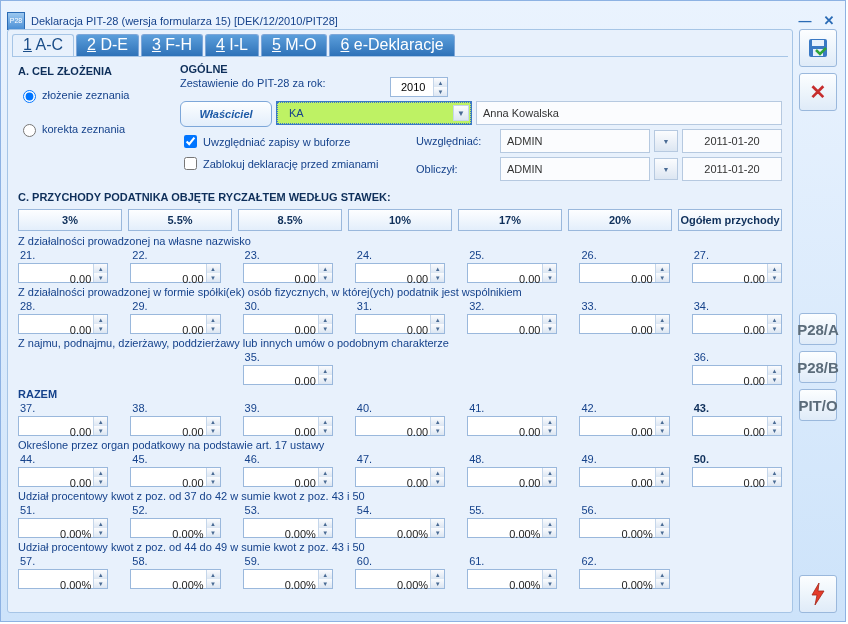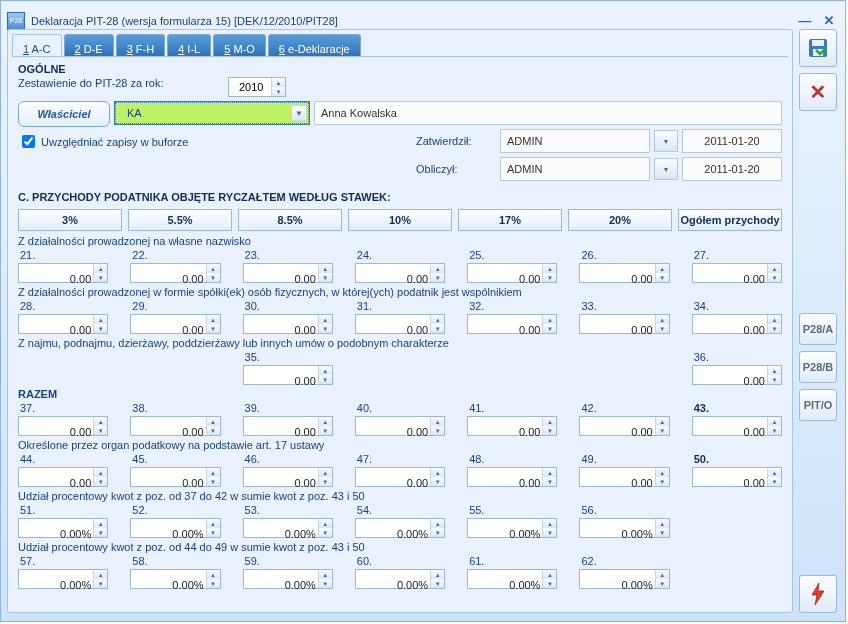--- a/index.html
+++ b/index.html
@@ -4,21 +4,21 @@
 <style>
 html,body{margin:0;padding:0;font-family:"Segoe UI",Tahoma,Arial,sans-serif;font-size:11px;background:#fff;}
 body{width:848px;height:624px;overflow:hidden;}
 .window{width:846px;height:622px;border:1px solid #8db2e3;background:linear-gradient(#eaf3fe,#cde3fa);box-sizing:border-box;position:relative;}
 .titlebar{height:24px;line-height:24px;display:flex;align-items:center;padding:0 6px;color:#15428b;font-weight:400;margin-top:8px;}
 .titlebar .ticon{width:16px;height:16px;margin-right:6px;background:linear-gradient(#9cc8ef,#4b90d6);border:1px solid #2a6bb5;font-size:7px;color:#fff;display:flex;align-items:center;justify-content:center;}
 .titlebar .spacer{flex:1;}
 .winbtn{width:20px;height:16px;margin-left:4px;color:#2a6bb5;font-weight:bold;font-size:13px;display:flex;align-items:center;justify-content:center;cursor:pointer;}
 .content{position:absolute;top:28px;left:6px;right:52px;bottom:8px;background:#e8f1fc;border:1px solid #a6c5e6;border-radius:3px;}
 .tabs{display:flex;height:22px;margin:4px 4px 0 4px;gap:2px;}
-.tab{padding:8px 10px;border:1px solid #7da7d9;border-bottom:none;border-radius:3px 3px 0 0;background:linear-gradient(#5b9edb,#2e72b8);color:#fff;font-size:11px;cursor:pointer;}
+.tab{padding:1px 10px;border:1px solid #7da7d9;border-bottom:none;border-radius:3px 3px 0 0;background:linear-gradient(#5b9edb,#2e72b8);color:#fff;font-size:16px;cursor:pointer;}
 .tab u{text-decoration:underline;}
 .tab.active{background:#e8f1fc;color:#1b4e89;border-color:#a6c5e6;}
 .tabline{height:1px;background:#a6c5e6;margin:0 4px;}
 .row{display:flex;align-items:flex-start;margin:2px 0;min-height:22px;}
 .lbl{color:#15428b;}
 .bold{font-weight:bold;color:#0e2f5a;}
 .sectA{display:flex;padding:6px 10px 4px 10px;}
 .colA{width:162px;padding-top:2px;}
 .colB{flex:1;}
 .radio{display:flex;align-items:center;margin:10px 0 18px 0;color:#15428b;}
@@ -45,21 +45,21 @@
 .cell .num{color:#15428b;padding-left:2px;height:14px;}
 .cell .num.bold{font-weight:bold;color:#0e2f5a;}
 .inp{height:20px;border:1px solid #9ab8dc;background:#fff;display:flex;align-items:center;justify-content:flex-end;padding:12px 16px 0 4px;position:relative;color:#222;box-sizing:border-box;}
 .inp .sp{position:absolute;right:0;top:0;bottom:0;width:13px;display:flex;flex-direction:column;border-left:1px solid #c5d6ea;}
 .inp .sp div{flex:1;display:flex;align-items:center;justify-content:center;font-size:6px;color:#4a6b94;background:linear-gradient(#fbfcfe,#dce6f2);}
 .cell.empty{visibility:hidden;}
 .sidebtns{position:absolute;right:6px;top:28px;bottom:8px;width:42px;display:flex;flex-direction:column;align-items:center;gap:6px;}
 .sbtn{width:36px;height:36px;border:1px solid #9ab8dc;border-radius:3px;background:linear-gradient(#fcfeff,#dfebf8);display:flex;align-items:center;justify-content:center;cursor:pointer;}
 .sbtn.red{color:#c62d2d;font-weight:bold;font-size:20px;}
 .sbtn.bolt{color:#d1392b;font-size:20px;}
-.sbtn.small{height:30px;font-size:11px;color:#5b6c7a;font-weight:bold;flex-direction:column;line-height:9px;}
+.sbtn.small{height:30px;font-size:15px;color:#5b6c7a;font-weight:bold;flex-direction:column;line-height:9px;}
 .sidebtns .gap{flex:1;}
 svg{display:block;}
 .approve-grid{display:grid;grid-template-columns:80px 150px 24px 100px;row-gap:4px;column-gap:4px;align-items:center;}
 .approve-grid .ddsmall{border:1px solid #b6c9e0;height:20px;display:flex;align-items:center;justify-content:center;font-size:7px;color:#4a6b94;background:linear-gradient(#fbfcfe,#dce6f2);}
 </style>
 </head>
 <body>
 
 <div class="window">
   <div class="titlebar">
@@ -75,20 +75,31 @@
         <div class="tab active"><u>1</u> A-C</div>
         <div class="tab"><u>2</u> D-E</div>
         <div class="tab"><u>3</u> F-H</div>
         <div class="tab"><u>4</u> I-L</div>
         <div class="tab"><u>5</u> M-O</div>
         <div class="tab"><u>6</u> e-Deklaracje</div>
       </div>
     <div class="tabline"></div>
 
     <div class="sectA">
+      <div class="colA">
+        <div class="bold">A. CEL ZŁOŻENIA</div>
+        <label class="radio">
+          <input type="radio" name="cel" id="r0" checked="" style="">
+          <span>złożenie zeznania</span>
+        </label>
+        <label class="radio">
+          <input type="radio" name="cel" id="r1" style="">
+          <span>korekta zeznania</span>
+        </label>
+      </div>
       <div class="colB">
         <div class="bold">OGÓLNE</div>
         <div class="row">
           <div class="lbl" style="width:210px;">Zestawienie do PIT-28 za rok:</div>
           <div class="field spinner year">
             <span>2010</span>
             <div class="spinner-arrows">
                 <div>▲</div>
                 <div>▼</div>
               </div>
@@ -101,23 +112,27 @@
             <div class="dd">▼</div>
           </div>
           <div class="ro" style="flex:1;">Anna Kowalska</div>
         </div>
         <div class="row" style="align-items:flex-start;">
           <div style="flex:1;">
             <label class="chk">
               <input type="checkbox" id="cb0" checked="" style="">
               <span>Uwzględniać zapisy w buforze</span>
             </label>
+            <label class="chk">
+              <input type="checkbox" id="cb1" style="">
+              <span>Zablokuj deklarację przed zmianami</span>
+            </label>
           </div>
           <div class="approve-grid">
-            <div class="lbl">Zatwierdził:</div>
+            <div class="lbl">Uwzględniać:</div>
             <div class="ro">ADMIN</div>
             <div class="ddsmall">▼</div>
             <div class="ro" style="justify-content:center;">2011-01-20</div>
             <div class="lbl">Obliczył:</div>
             <div class="ro">ADMIN</div>
             <div class="ddsmall">▼</div>
             <div class="ro" style="justify-content:center;">2011-01-20</div>
           </div>
         </div>
       </div>

